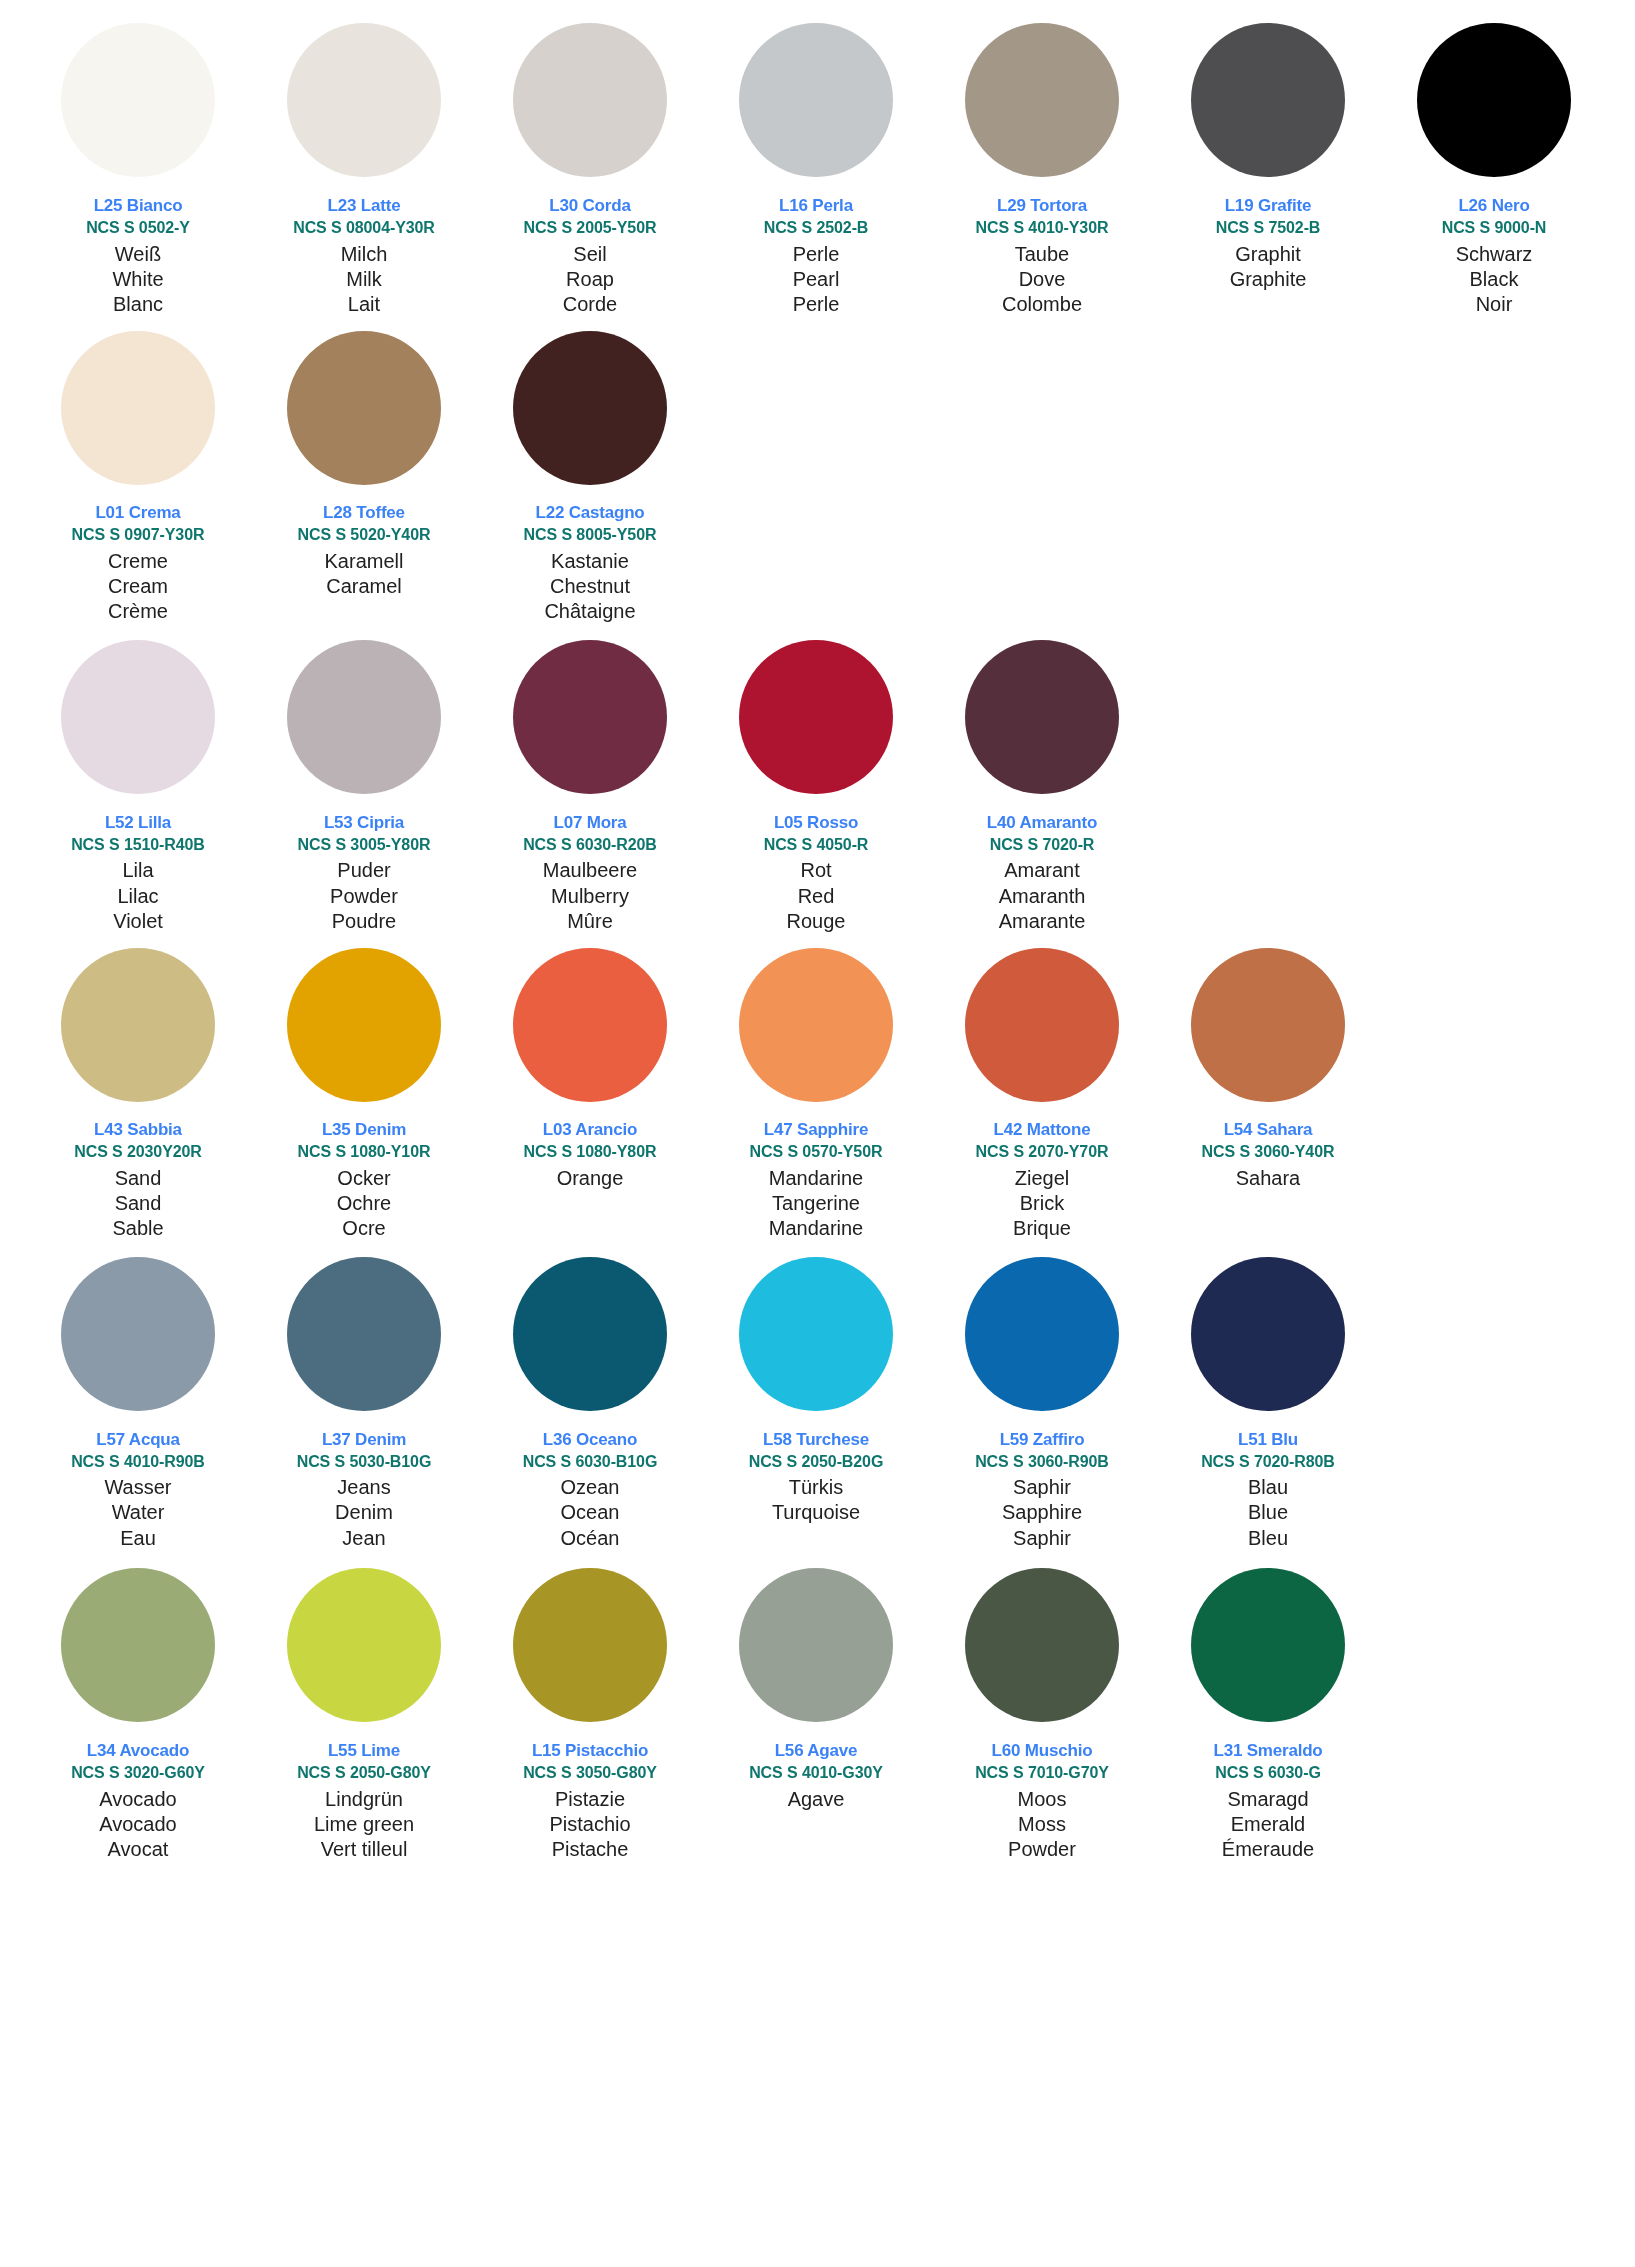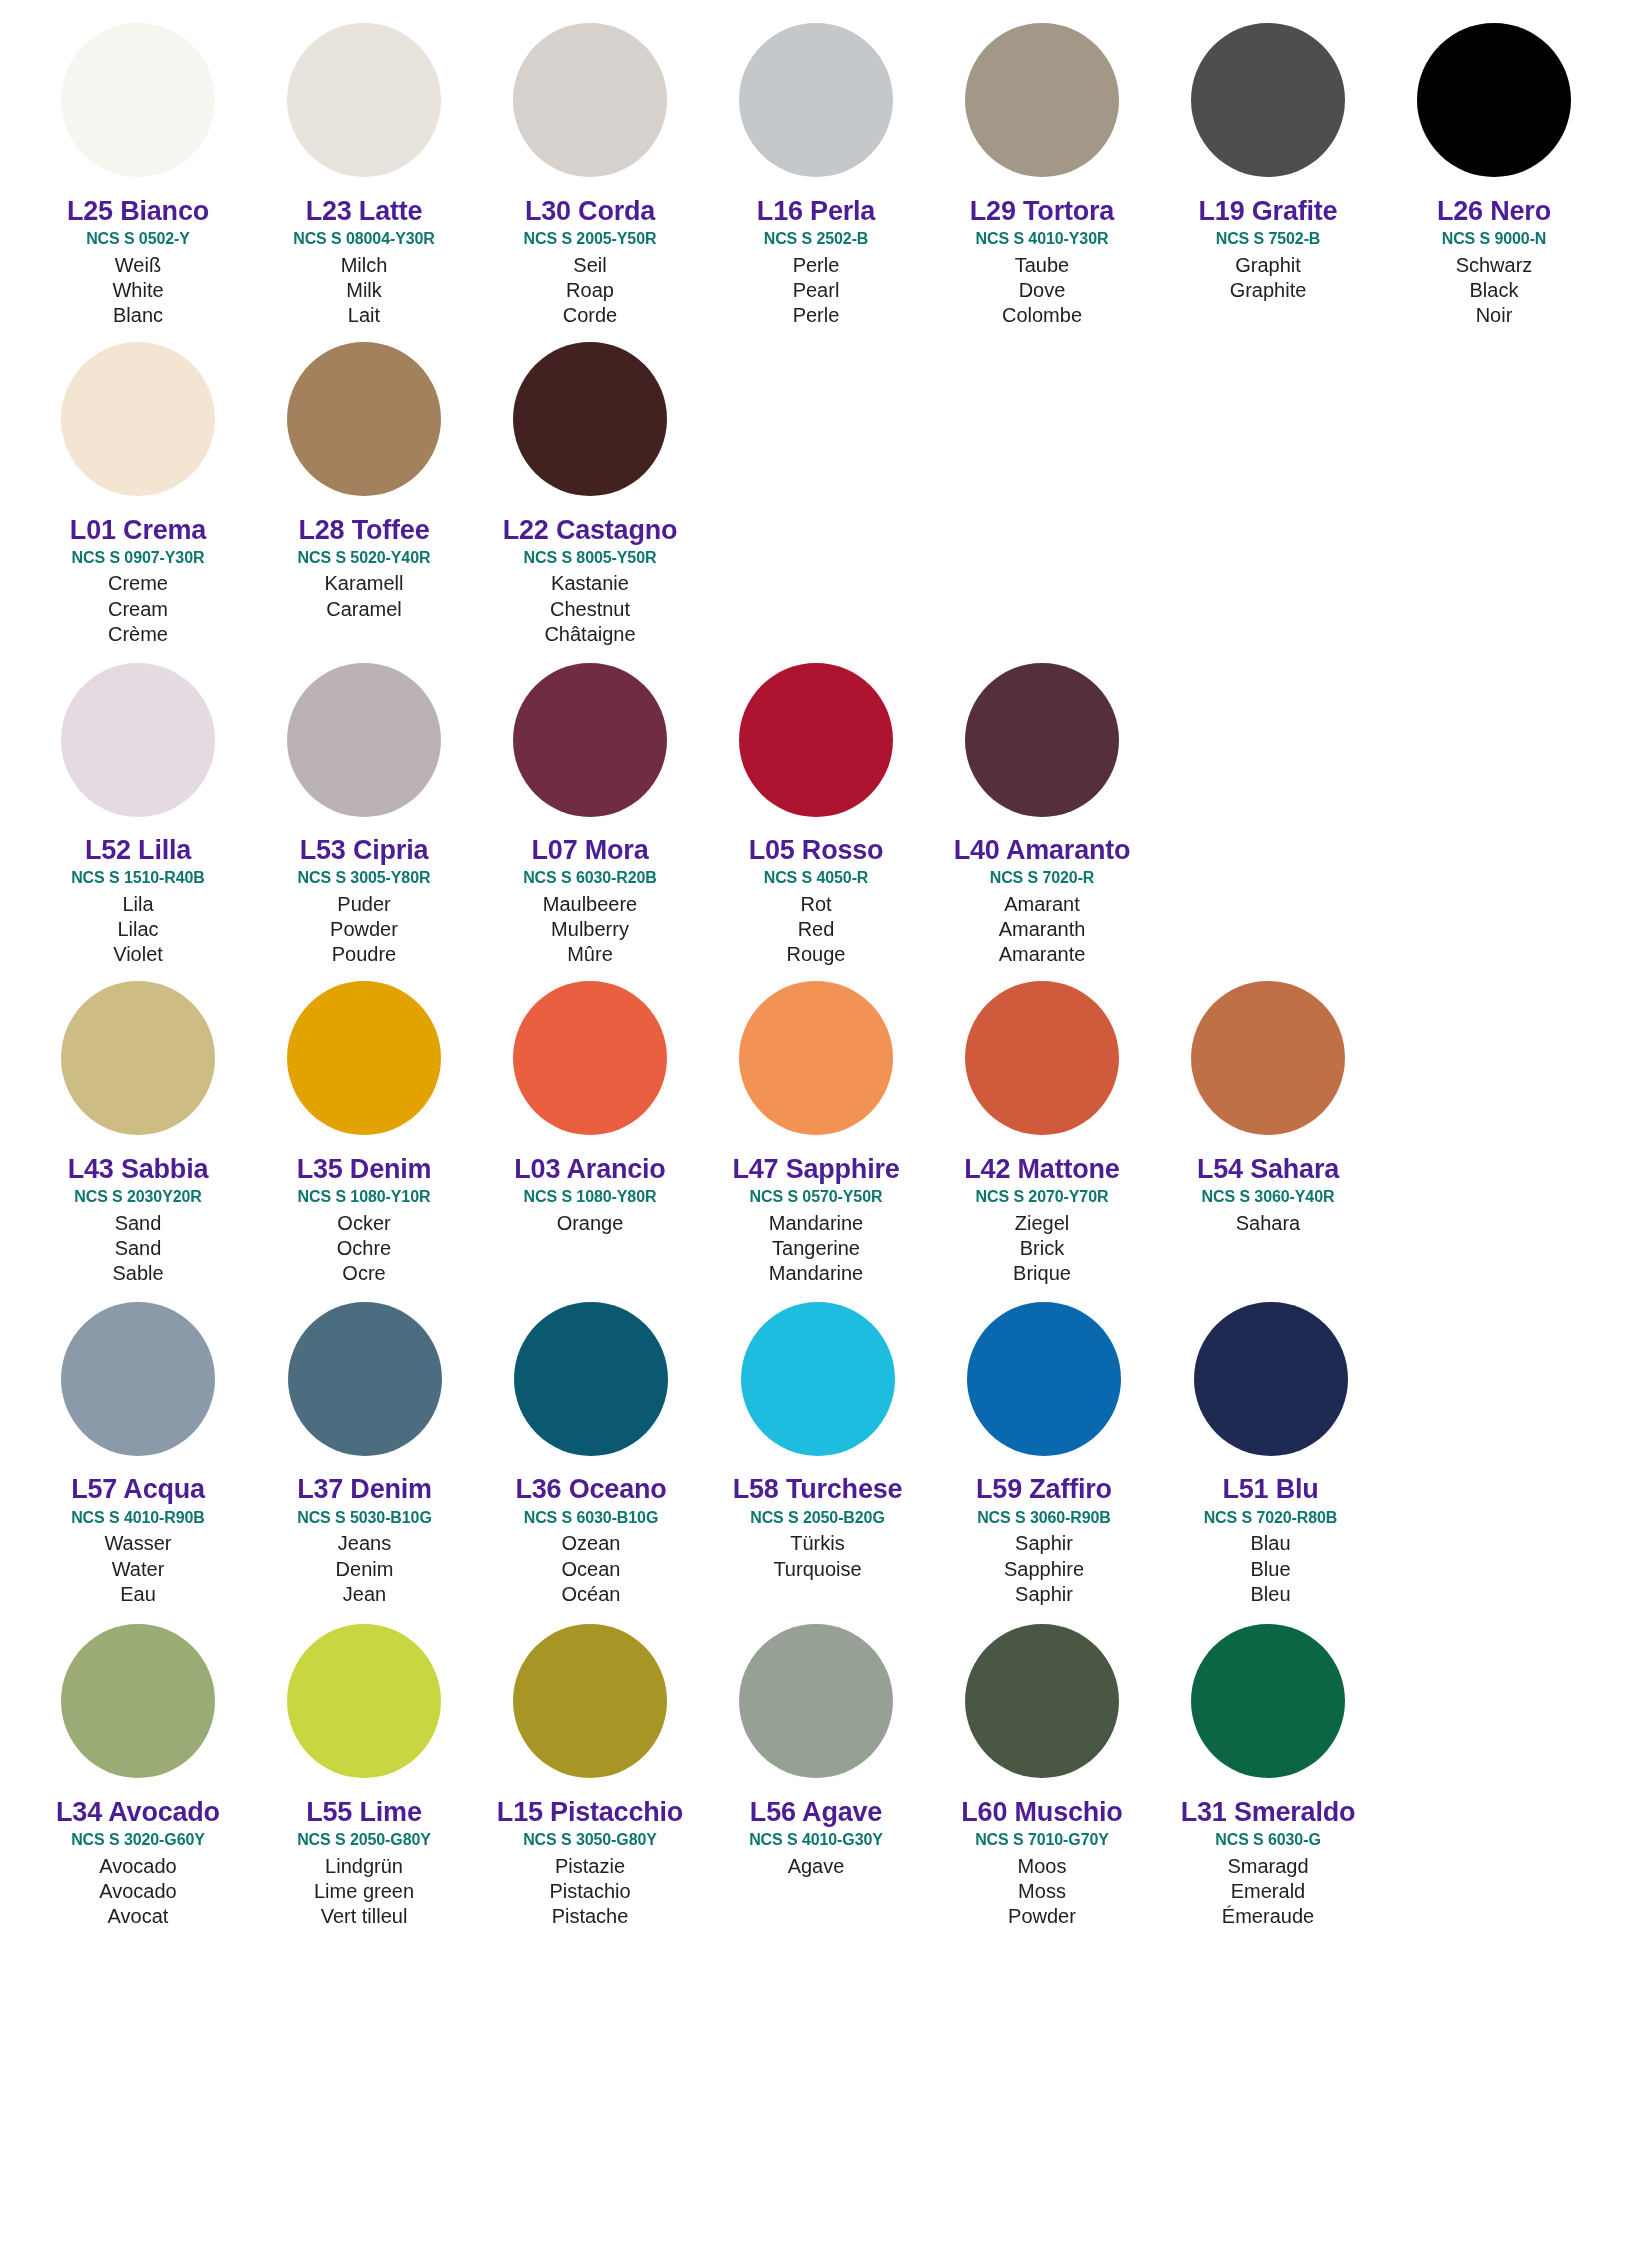--- a/index.html
+++ b/index.html
@@ -27,44 +27,44 @@
     flex-direction: row;
     align-items: flex-start;
     width: 1585px;
   }
 
   
   .row-1 { margin-bottom: 13.7px; }
   .row-2 { margin-bottom: 15.6px; }
   .row-3 { margin-bottom: 13.7px; }
   .row-4 { margin-bottom: 15.6px; }
-  .row-5 { margin-bottom: 17.6px; justify-content: space-between; }
+  .row-5 { margin-bottom: 17.6px; }
   .row-6 { margin-bottom: 0; }
 
   .swatch-cell {
     width: 226px;
     flex: 0 0 226px;
     display: flex;
     flex-direction: column;
     align-items: center;
   }
 
   .swatch-circle {
     width: 154px;
     height: 154px;
     border-radius: 50%;
     margin-bottom: 18.5px;
   }
 
   .swatch-name {
-    font-size: 27px;
+    font-size: 17px;
     font-weight: bold;
     letter-spacing: -0.2px;
     line-height: 1.12;
-    color: #4c1d95;
+    color: #3b82f6;
     text-align: center;
     white-space: nowrap;
     margin-bottom: 3.9px;
   }
 
   .swatch-ncs {
     font-size: 16px;
     font-weight: bold;
     letter-spacing: -0.1px;
     line-height: 1.12;

